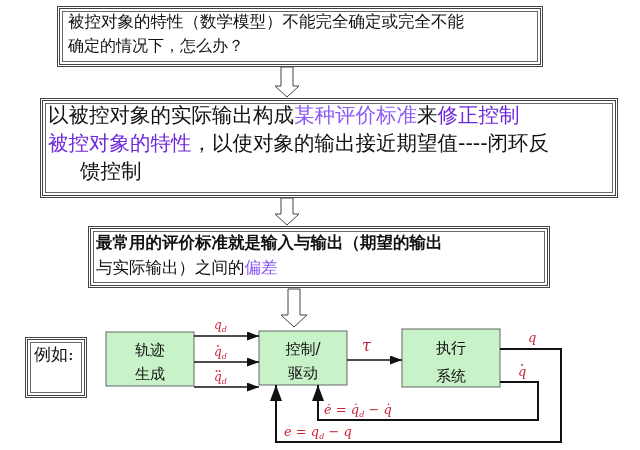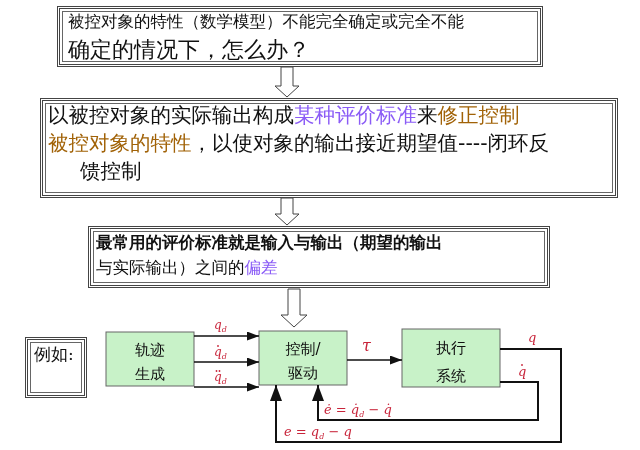--- a/index.html
+++ b/index.html
@@ -1,30 +1,30 @@
 <!DOCTYPE html>
 <html><head>
 <meta charset="utf-8">
 <style>
   html,body{margin:0;padding:0;background:#fff;}
   body{width:640px;height:450px;position:relative;overflow:hidden;font-family:"DejaVu Sans","Liberation Sans",sans-serif;color:#111;}
   .box{position:absolute;background:#fff;border:3px double #444;outline:1px solid #666;outline-offset:-6px;box-sizing:border-box;}
   .txt{position:absolute;line-height:1.45;white-space:nowrap;text-align:right;}
   .blue{color:#8b5cf6;}
-  .red{color:#a16207;}
+  .red{color:#6d28d9;}
   svg{position:absolute;left:0;top:0;}
   .math{font-family:"DejaVu Serif","Liberation Serif",serif;font-style:italic;fill:#c8243a;}
   .blk{font-family:"DejaVu Sans",sans-serif;fill:#111;}
 </style>
 </head>
 <body>
 
 <div class="box" style="left:57px;top:6px;width:486px;height:61px;"></div>
 <div class="txt" style="left:68px;top:10px;font-size:16.5px;">被控对象的特性（数学模型）不能完全确定或完全不能</div>
-<div class="txt" style="left:68px;top:34px;font-size:22px;">确定的情况下，怎么办？</div>
+<div class="txt" style="left:68px;top:34px;font-size:16px;">确定的情况下，怎么办？</div>
 
 <div class="box" style="left:40px;top:98px;width:578px;height:100px;"></div>
 <div class="txt" style="left:48px;top:101px;font-size:20.5px;">
   <span>以被控对象的实际输出构成</span><span class="blue">某种评价标准</span><span>来</span><span class="red">修正控制</span>
 </div>
 <div class="txt" style="left:48px;top:129px;font-size:20.5px;">
   <span class="red">被控对象的特性</span><span>，以使对象的输出接近期望值----闭环反</span>
 </div>
 <div class="txt" style="left:48px;top:157px;font-size:20.5px;margin-left:32px;">馈控制</div>
 

